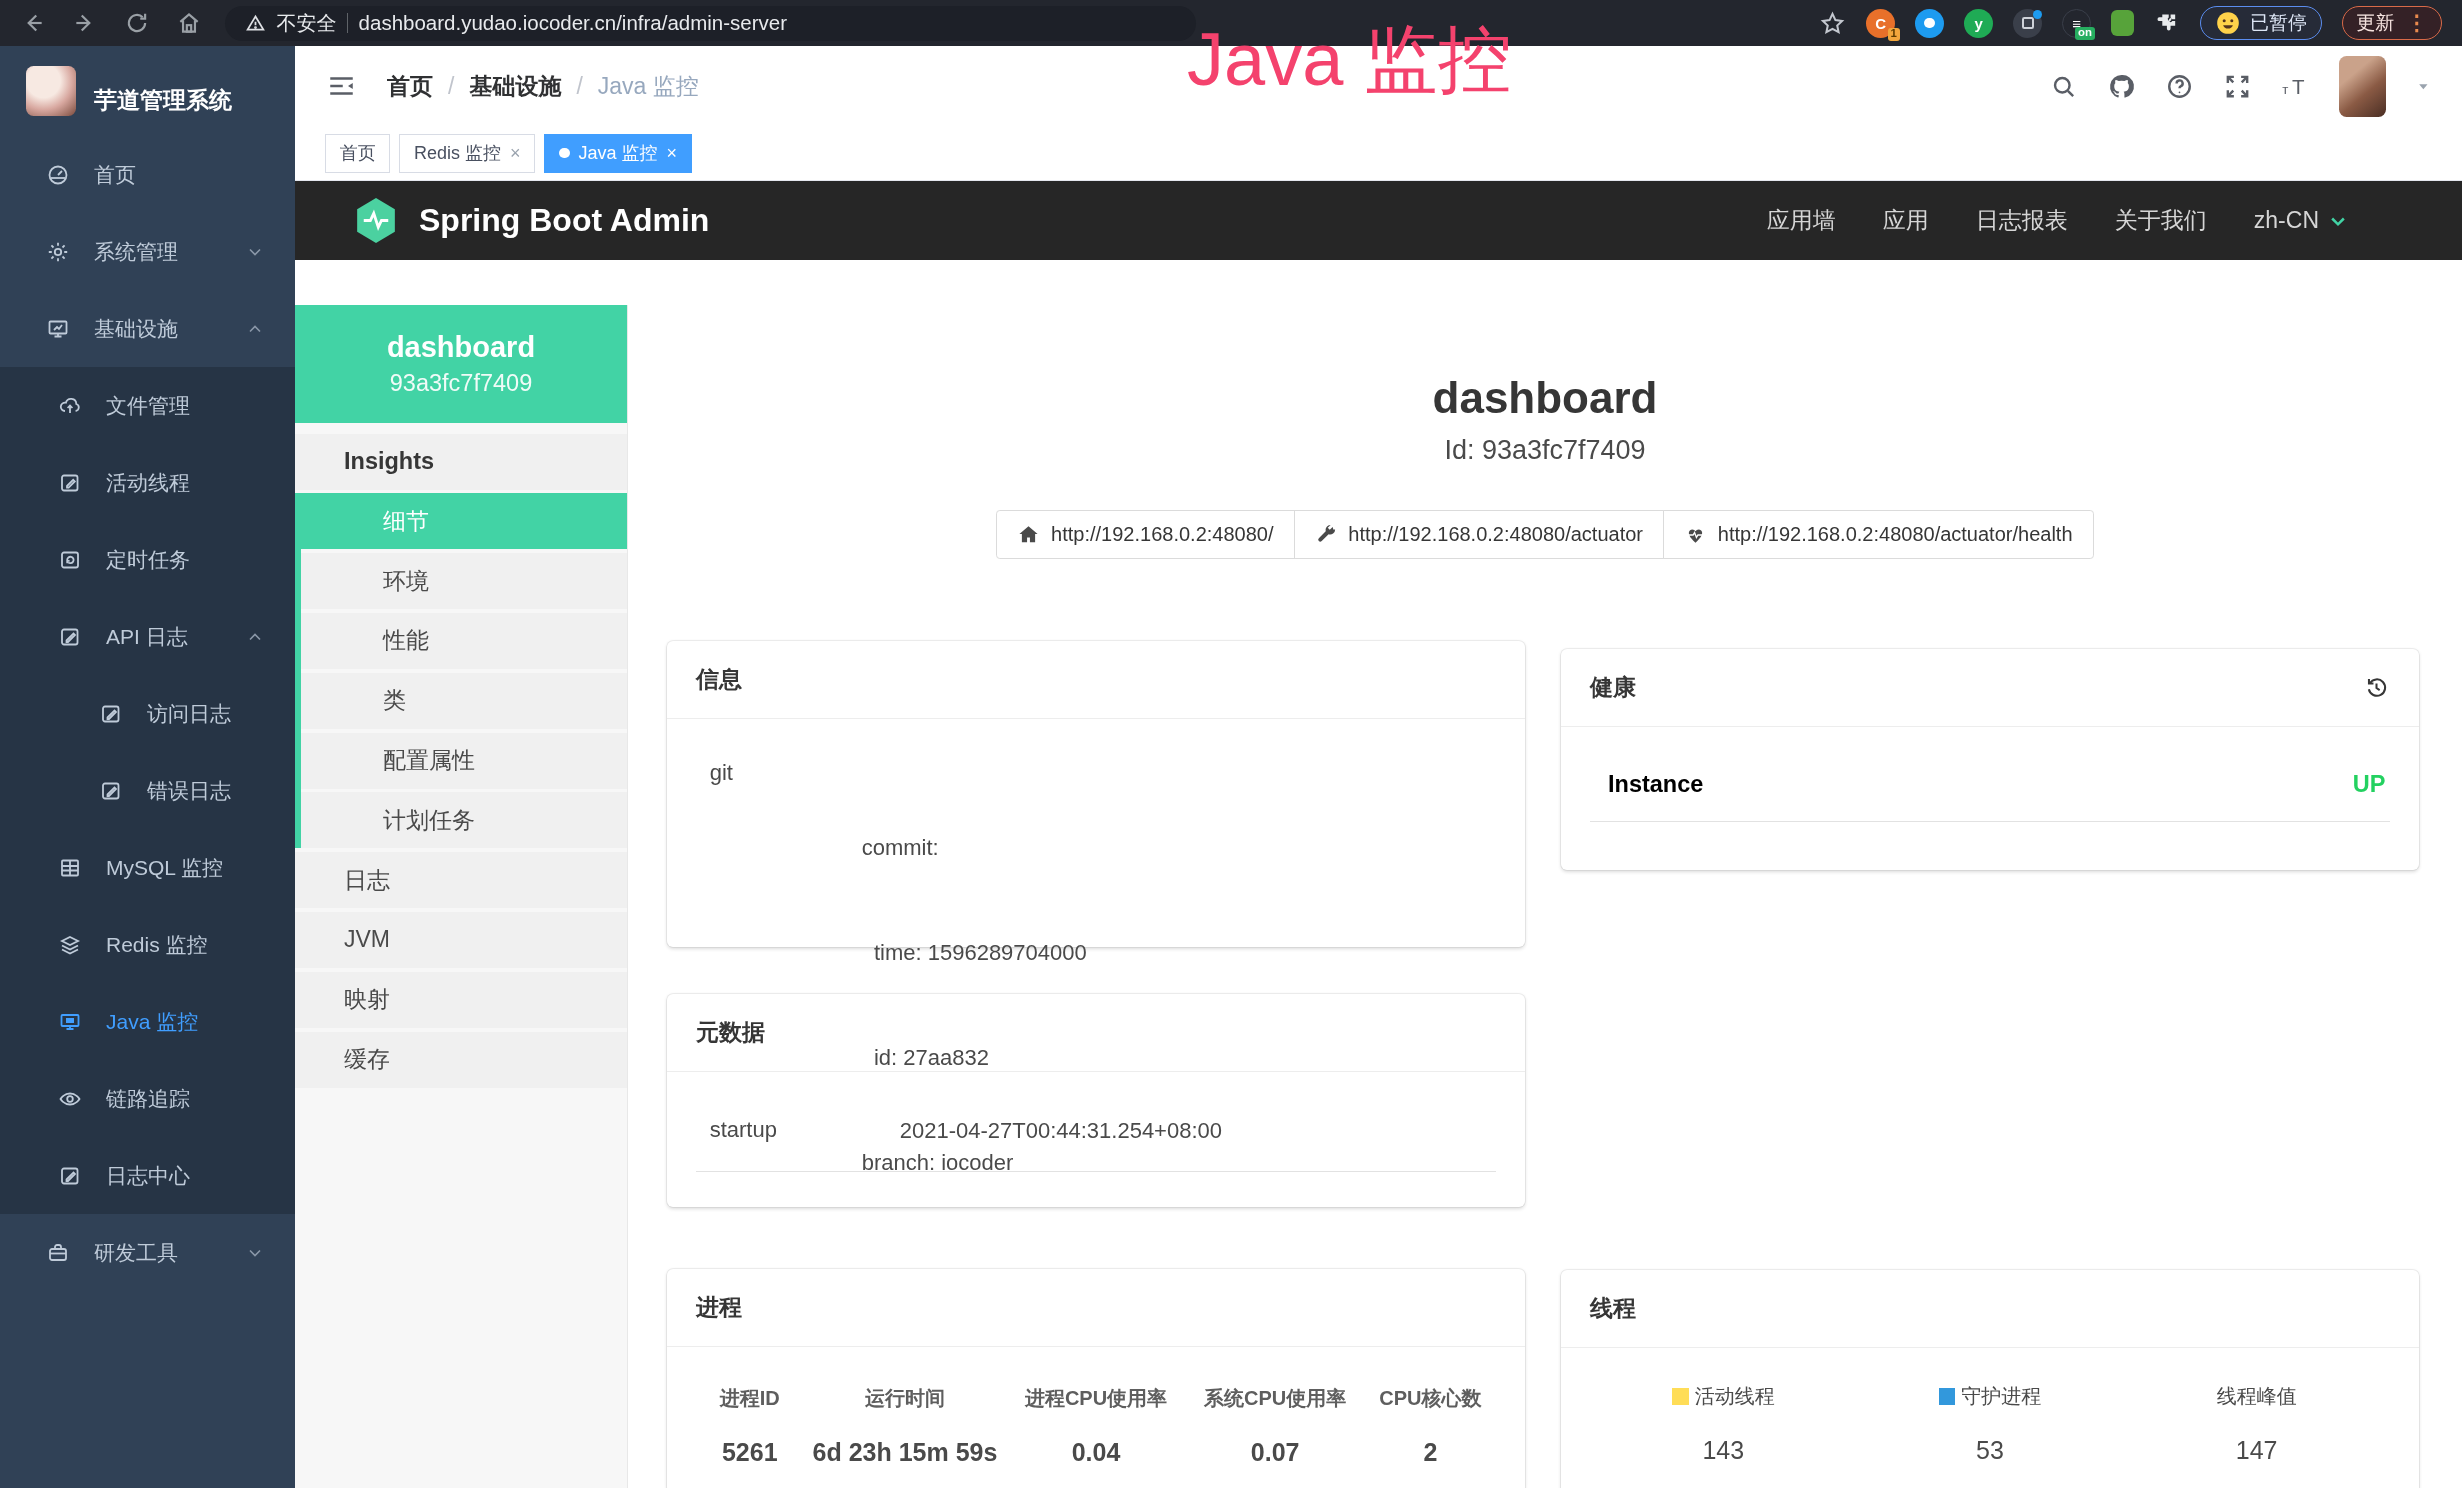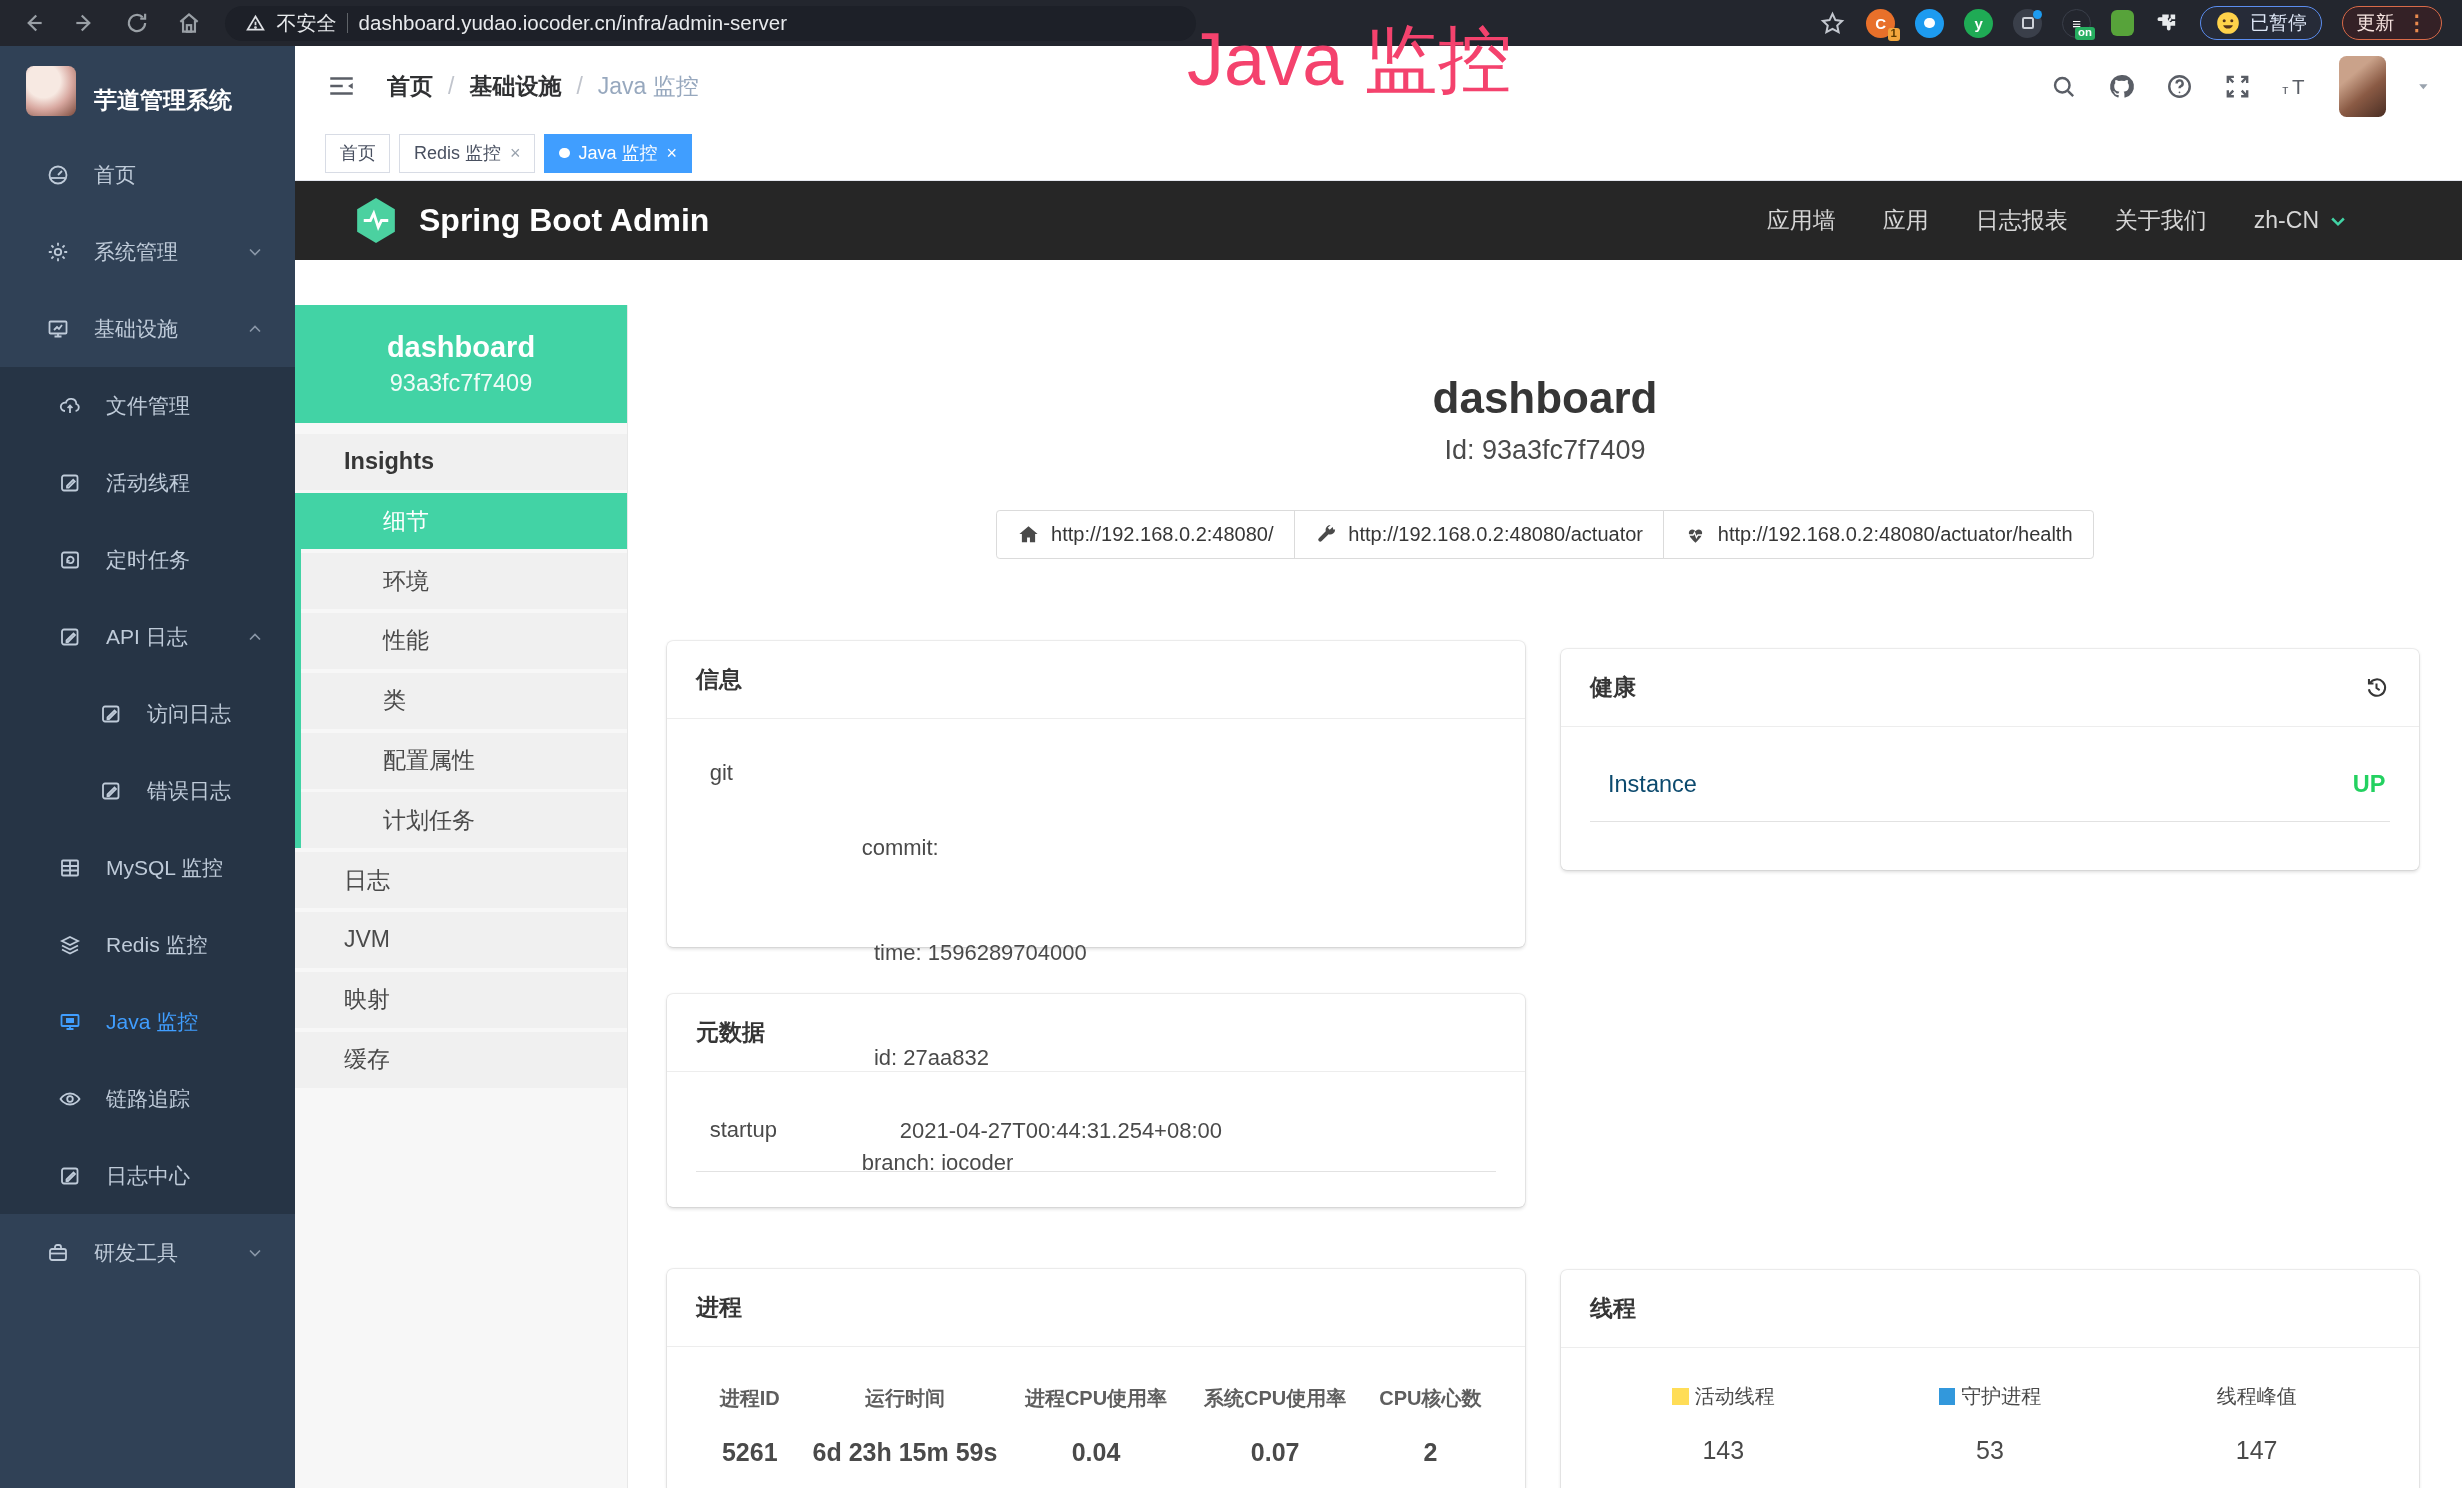--- a/index.html
+++ b/index.html
@@ -125,21 +125,21 @@
   .kv-value { font-size:22px; line-height:35px; color:#4a4a4a; white-space:pre; }
 
   .card.info { height:306px; }
   .card.health { height:221px; margin-top:8.3px; }
   .card.meta { height:213px; margin-top:47px; }
   .card.process { height:224px; margin-top:62px; }
   .card.threads { height:485px; margin-top:400px; }
 
   .health-row { display:flex; align-items:center; padding:21px 4.6px 23px 18px;
     border-bottom:1.5px solid #e2e2e2; }
-  .health-name { font-size:23.5px; font-weight:normal; color:#0c4a6e; }
+  .health-name { font-size:23.5px; font-weight:bold; color:#000000; }
   .health-status { margin-left:auto; font-size:23.5px; font-weight:bold; color:#23d160; }
 
   .ptable { display:flex; text-align:center; margin-top:7.6px; }
   .pcol { display:flex; flex-direction:column; gap:26px;font-weight:bold; }
   .pcol .ph { font-size:20px; color:#5e5e5e; }
   .pcol .pv { font-size:25px; color:#4a4a4a; }
   .pc0{flex:.9}.pc1{flex:1.7}.pc2{flex:1.5}.pc3{flex:1.5}.pc4{flex:1.1}
 
   .legend-row { display:flex; margin-top:4.6px; }
   .lg { flex:1; text-align:center; }

